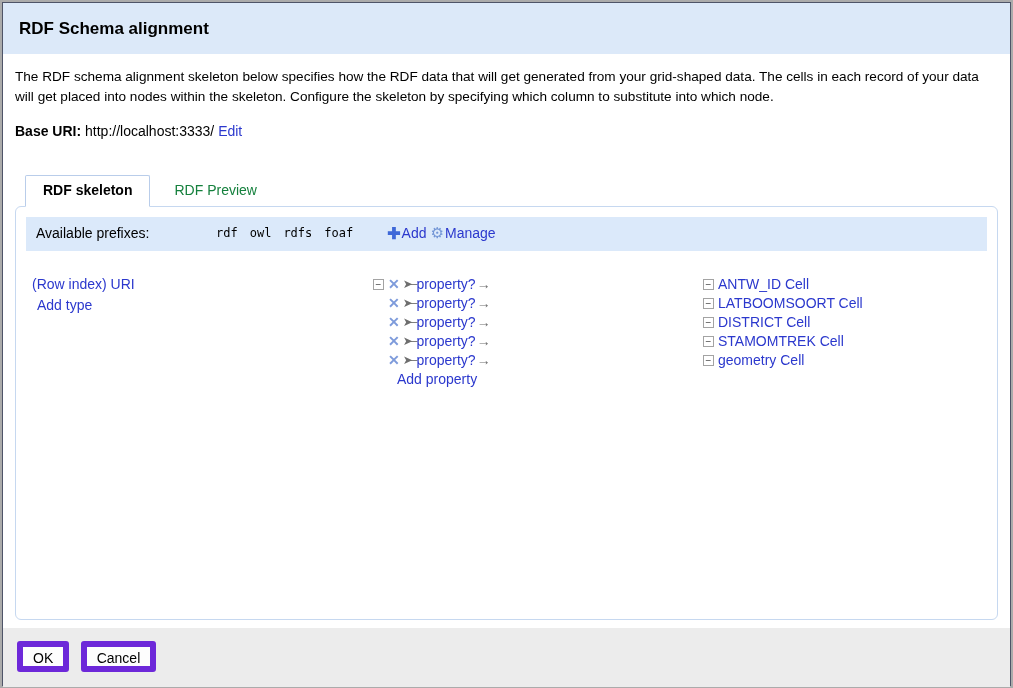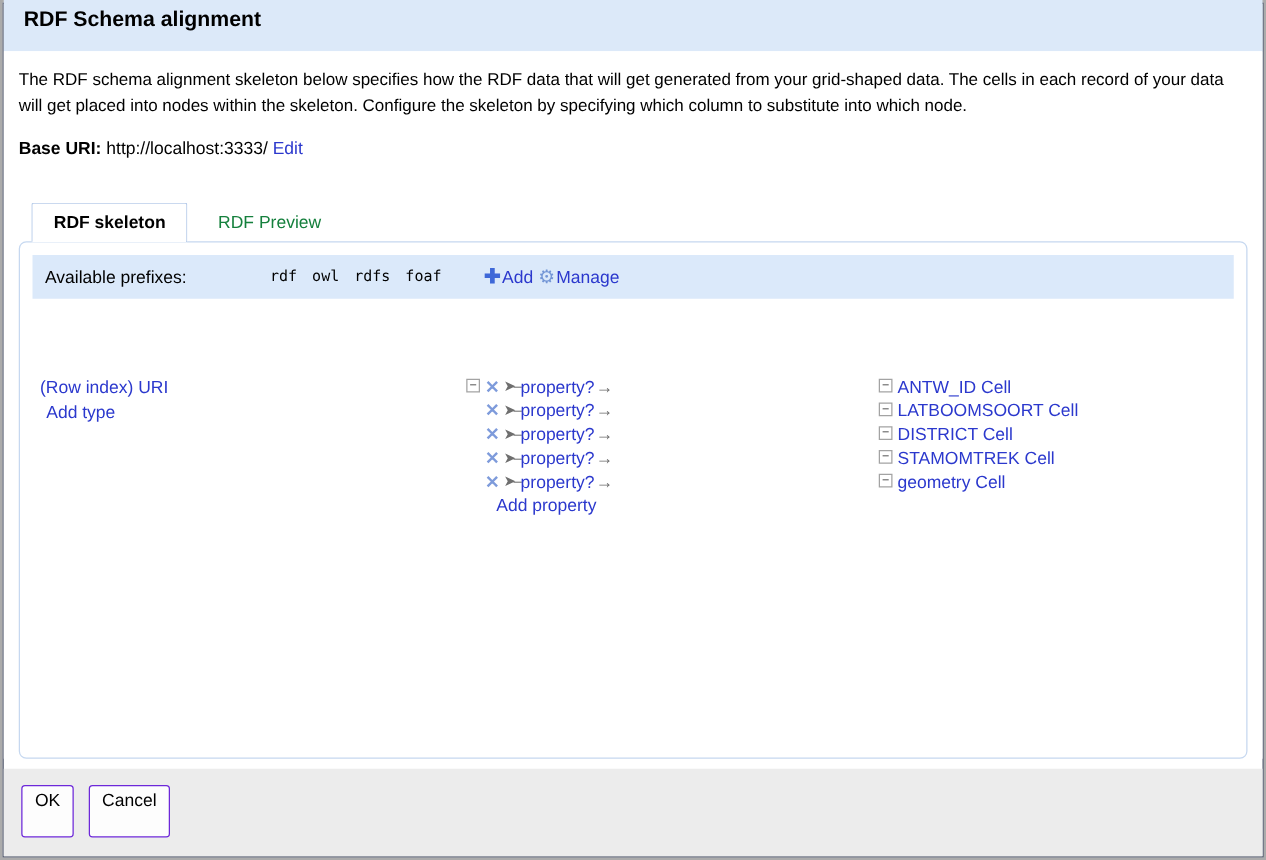--- a/index.html
+++ b/index.html
@@ -2,21 +2,21 @@
 <html><head>
 <meta charset="utf-8">
 <style>
   * { box-sizing: border-box; }
   html, body { margin: 0; padding: 0; width: 1013px; height: 688px; overflow: hidden; }
   body { background: #ababab; font-family: "Liberation Sans", sans-serif; color: #000; }
 
   .dialog {
     position: absolute; left: 2px; top: 2px; right: 2px; bottom: 2px;
     border: 1px solid #4e5468; background: #fff;
-    display: flex; flex-direction: column; justify-content: flex-end;
+    display: flex; flex-direction: column;
   }
 
   .dlg-header {
     background: #dce9f9; padding: 16px 16px 15px;
     font-size: 17px; font-weight: bold; flex: none;
   }
 
   .dlg-body { flex: 1; padding: 0 12px; background: #fff; }
 
   .intro { margin: 13px 0 0; font-size: 13.6px; line-height: 1.5; }
@@ -29,21 +29,21 @@
   .tabs { margin-top: 36px; display: flex; align-items: flex-end; padding-left: 10px; position: relative; z-index: 2; }
   .tab { font-size: 14px; padding: 6px 17px 8px; cursor: pointer; }
   .tab.active {
     background: #fff; border: 1px solid #b9cdea; border-bottom: 1px solid #fff;
     border-radius: 2px 2px 0 0; font-weight: bold; color: #000; margin-bottom: -1px;
   }
   .tab.inactive { color: #15803d; padding-left: 24px; }
 
   .panel {
     border: 1px solid #c6d8f0; border-radius: 6px;
-    min-height: 414px; display: flex; flex-direction: column; gap: 36px;
+    min-height: 414px; display: flex; flex-direction: column;
   }
 
   .prefix-bar {
     margin: 10px; background: #dbe9fa; padding: 7px 10px 8px;
     display: flex; align-items: center; font-size: 14px; flex: none;
   }
   .prefix-label { width: 180px; }
   .prefix-list { font-family: "DejaVu Sans Mono", monospace; font-size: 12px; display: flex; gap: 12px; margin-right: 30px; }
   .prefix-action { display: inline-flex; align-items: center; margin-left: 4px; font-size: 14px; }
   .icon-add { color: #3e68d8; font-weight: bold; font-size: 16px; margin-right: 1px; }
@@ -72,22 +72,22 @@
   .add-prop-row { height: 19px; display: flex; align-items: center; padding-left: 24px; }
 
   .panel-bottom {
     margin-top: auto; display: flex; justify-content: space-between;
     padding: 8px 11px 12px; font-size: 14px;
   }
 
   .dlg-footer { flex: none; background: #ececec; padding: 13px 14px 15px; margin-top: 8px; }
   .btn {
     font-family: "Liberation Sans", sans-serif; font-size: 14px; color: #000;
-    background: #fdfdfd; border: 1px solid #6d28d9; border-radius: 3px;
-    padding: 3px 10px 21px; margin-right: 7px; cursor: pointer;
+    background: #fdfdfd; border: 6px solid #6d28d9; border-radius: 3px;
+    padding: 3px 10px 0; margin-right: 7px; cursor: pointer;
   }
 </style>
 </head>
 <body>
 
 <div class="dialog">
 
   <div class="dlg-header">RDF Schema alignment</div>
 
   <div class="dlg-body">

